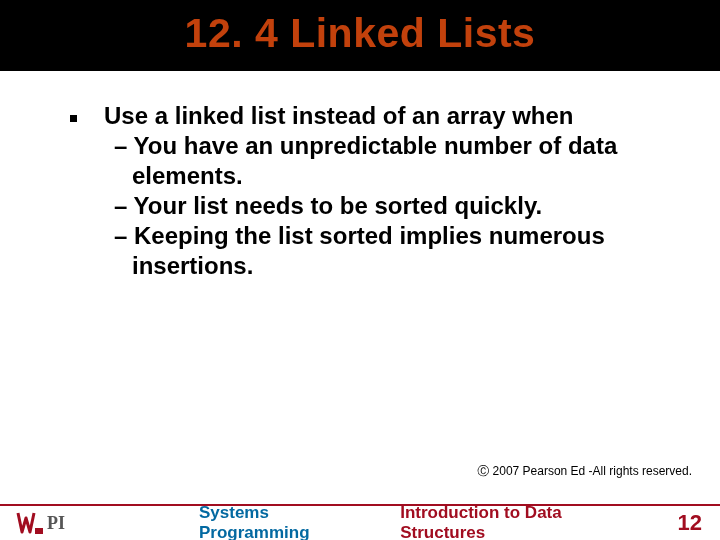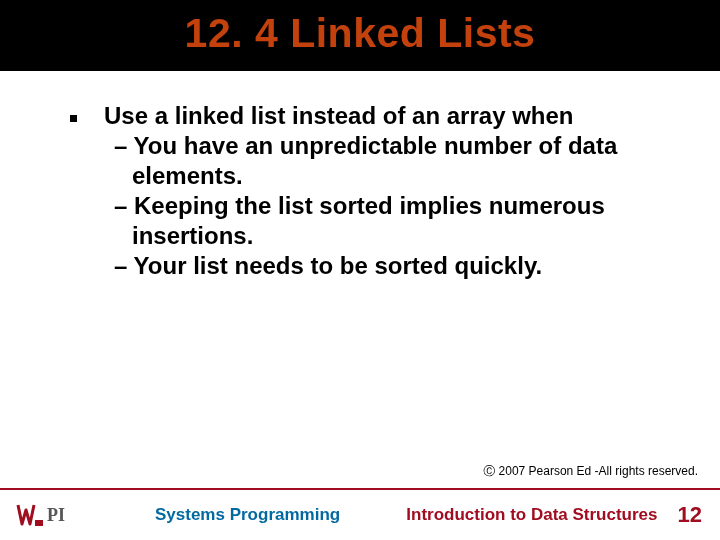--- a/index.html
+++ b/index.html
@@ -40,37 +40,38 @@
   }
   .bullet-body {
     flex: 1;
   }
   .sub {
     padding-left: 28px;
     text-indent: -18px;
   }
   .copyright {
     position: absolute;
-    right: 22px;
+    right: 28px;
     bottom: 60px;
     font-family: Arial, sans-serif;
     font-size: 12px;
     font-weight: normal;
   }
   .footer {
     position: absolute;
     left: 0;
     right: 0;
     bottom: 0;
-    height: 52px;
+    height: 36px;
     border-top: 2px solid #a10d20;
     display: flex;
     align-items: center;
     font-weight: bold;
     font-size: 17px;
+    gap: 44px;
   }
   .logo {
     display: flex;
     align-items: center;
     margin-left: 14px;
     margin-right: 40px;
     gap: 3px;
   }
   .footer-left {
     margin-left: 30px;
@@ -91,22 +92,22 @@
 <body>
 
 <div class="title-bar">12. 4 Linked Lists</div>
 
 <div class="content">
   <div class="bullet-row">
     <div class="square-bullet"></div>
     <div class="bullet-body">
       <div>Use a linked list instead of an array when</div>
       <div class="sub">– <span>You have an unpredictable number of data elements.</span></div>
+      <div class="sub">– <span>Your list needs to be sorted quickly.</span></div>
       <div class="sub">– <span>Keeping the list sorted implies numerous insertions.</span></div>
-      <div class="sub">– <span>Your list needs to be sorted quickly.</span></div>
     </div>
   </div>
 </div>
 
 <div class="copyright">Ⓒ 2007 Pearson Ed -All rights reserved.</div>
 
 <div class="footer">
   <div class="logo">
     <svg width="30" height="26" viewBox="0 0 30 26">
       <path d="M4 3 L8 22 L12 8 L16 22 L20 3" stroke="#a10d20" stroke-width="3" fill="none" stroke-linejoin="round"></path>

